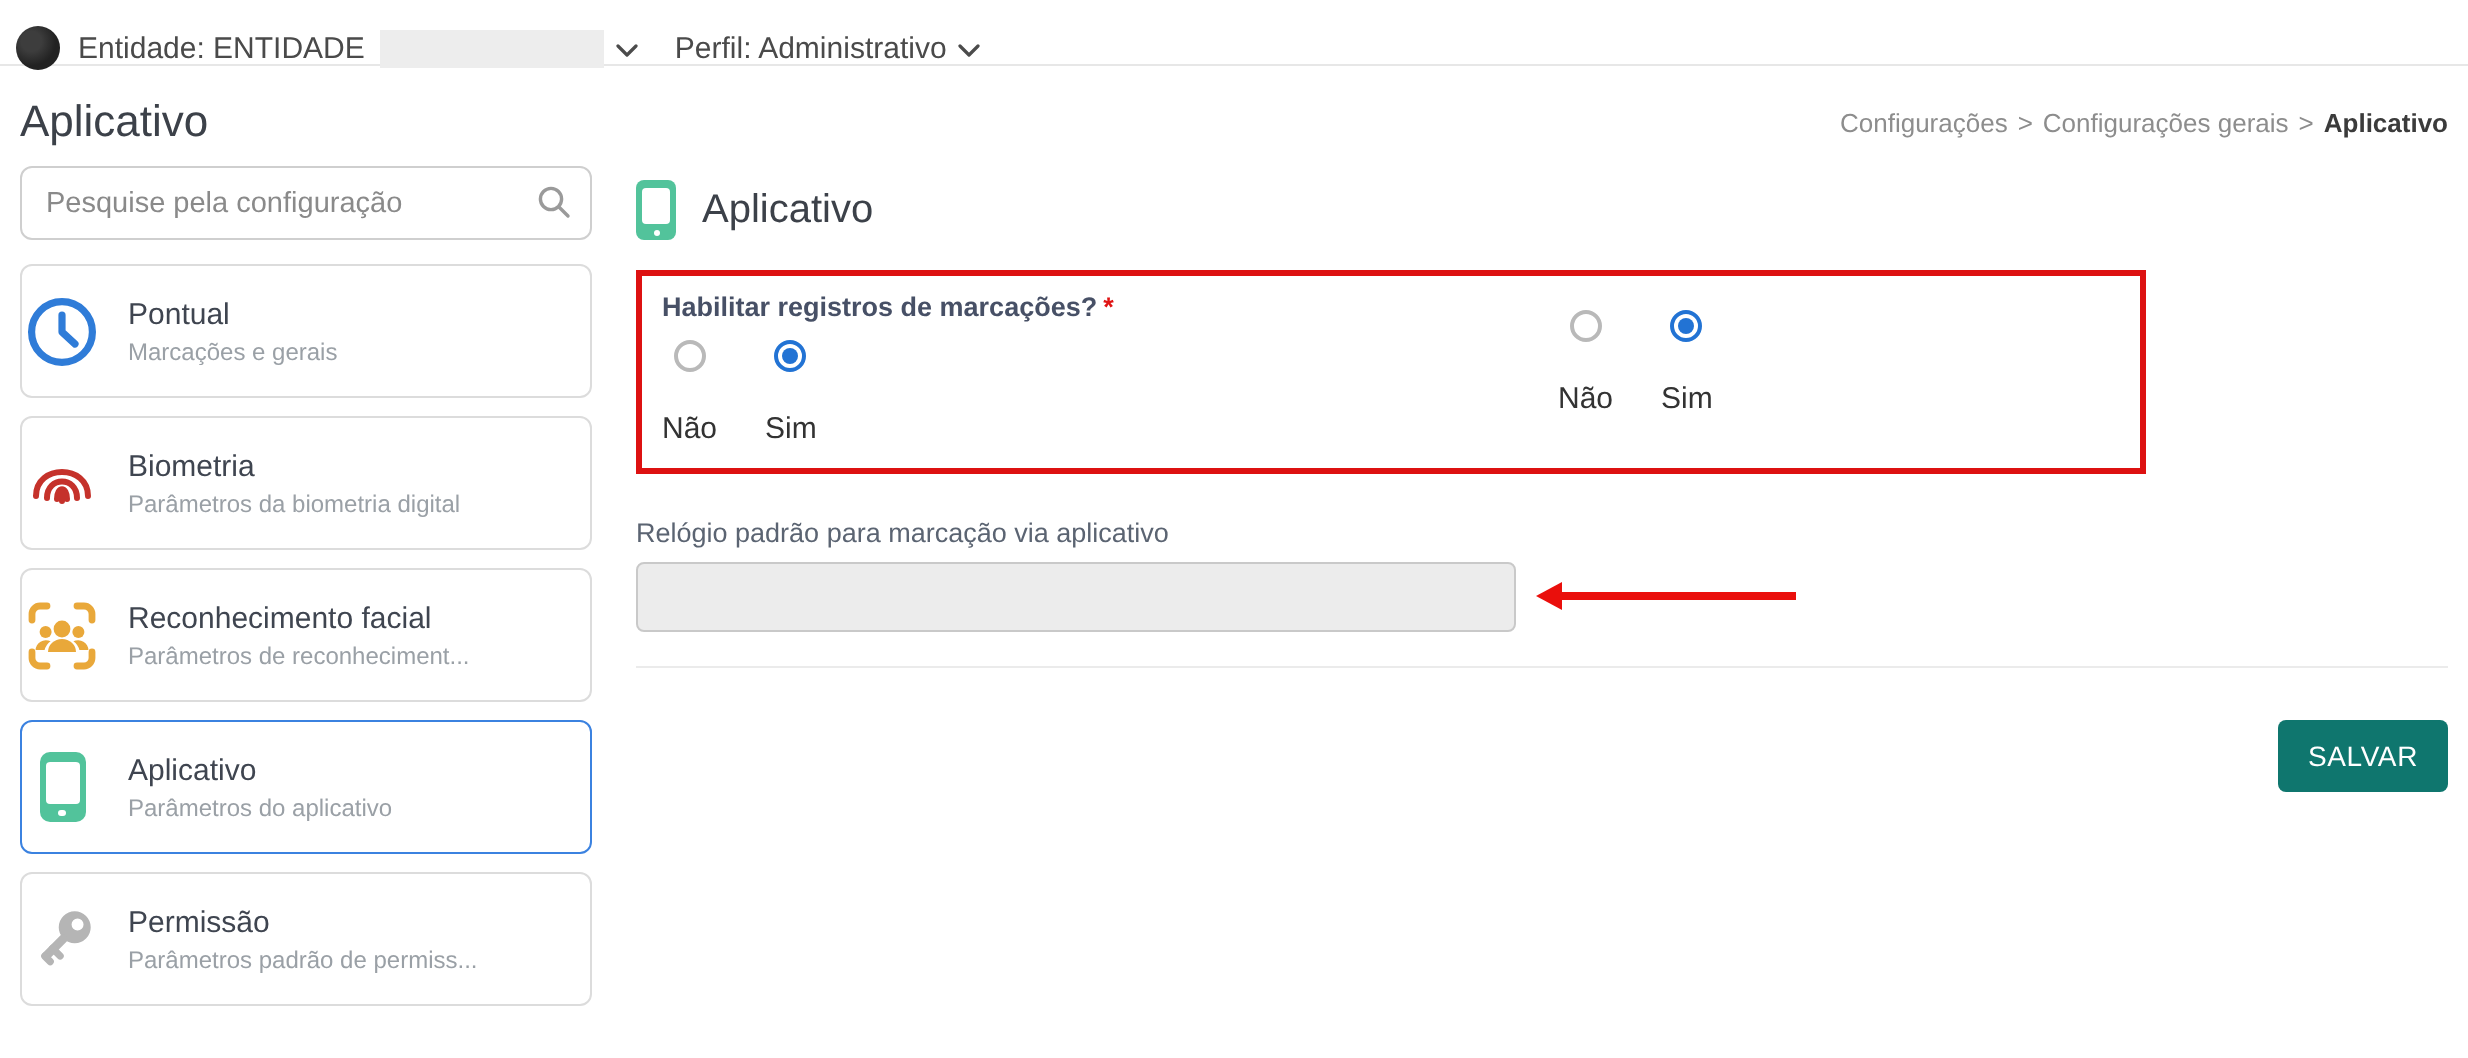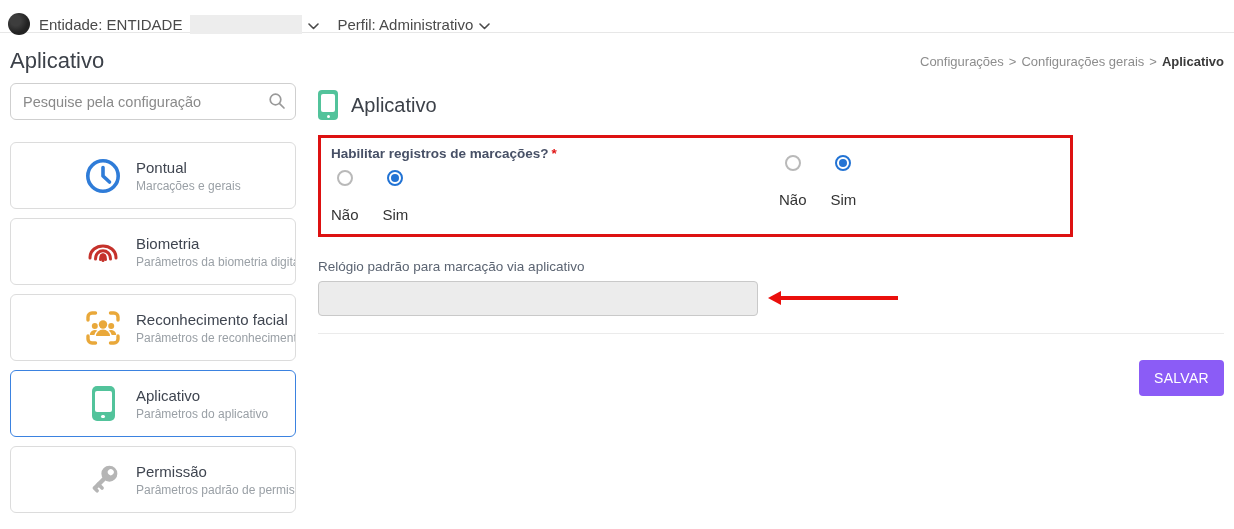--- a/index.html
+++ b/index.html
@@ -23,28 +23,28 @@
   .page-title { font-size:22px; color:#3c4149; font-weight:400; }
   .breadcrumb { font-size:13px; color:#8d8d8d; display:flex; gap:5px; align-items:center; }
   .breadcrumb .crumb { cursor:pointer; }
   .breadcrumb .crumb.current { color:#3b3b3b; font-weight:700; cursor:default; }
 
   
   .content { display:flex; padding:0 10px; margin-top:9px; gap:22px; }
 
   
   .sidebar { width:286px; flex:none; }
-  .search-wrap { position:relative; margin-bottom:22px; }
+  .search-wrap { position:relative; margin-bottom:12px; }
   .search-wrap input { width:100%; height:37px; border:1px solid #cfcfcf; border-radius:6px;
     padding:0 34px 0 12px; font-size:14.5px; color:#555; outline:none;
     font-family:"Liberation Sans", sans-serif; }
   .search-wrap input::placeholder { color:#8a8a8a; }
   .search-wrap .mag { position:absolute; right:10px; top:9px; }
   .card { height:67px; border:1px solid #dcdcdc; border-radius:6px; background:#fff;
-    display:flex; align-items:center; padding-left:72px; gap:13px; margin-bottom:9px;
+    display:flex; align-items:center; gap:13px; margin-bottom:9px;
     cursor:pointer; overflow:hidden; }
   .card.selected { border:1.5px solid #3b82e0; }
   .card .icon-box { width:40px; height:40px; flex:none; display:flex;
     align-items:center; justify-content:center; }
   .card .title { font-size:15px; color:#3f4550; }
   .card .subtitle { font-size:12px; color:#9aa0a6; margin-top:3px; white-space:nowrap; }
 
   
   .phone { background:#52c39b; border-radius:5px; position:relative; }
   .phone.lg { width:23px; height:35px; }
@@ -80,21 +80,21 @@
   .clock-input { margin-top:7px; width:440px; height:35px; background:#ececec;
     border:1px solid #c9c9c9; border-radius:4px; }
   .arrow { position:absolute; left:462px; top:37px; width:118px; height:4px;
     background:#ea0f0c; }
   .arrow::before { content:""; position:absolute; left:-12px; top:-5px; width:0; height:0;
     border-top:7px solid transparent; border-bottom:7px solid transparent;
     border-right:13px solid #ea0f0c; }
 
   .divider { margin-top:17px; border-top:1px solid #ebebeb; }
   .actions { display:flex; justify-content:flex-end; margin-top:26px; }
-  .save-btn { background:#8b5cf6; color:#fff; border:none; border-radius:4px;
+  .save-btn { background:#0f766e; color:#fff; border:none; border-radius:4px;
     padding:10px 15px; font-size:14px; cursor:pointer; letter-spacing:.3px;
     font-family:"Liberation Sans", sans-serif; }
 </style>
 </head>
 <body>
 
 <div class="topbar">
   <div class="avatar"></div>
   <div class="entity-group">
     <span>Entidade: ENTIDADE</span>

